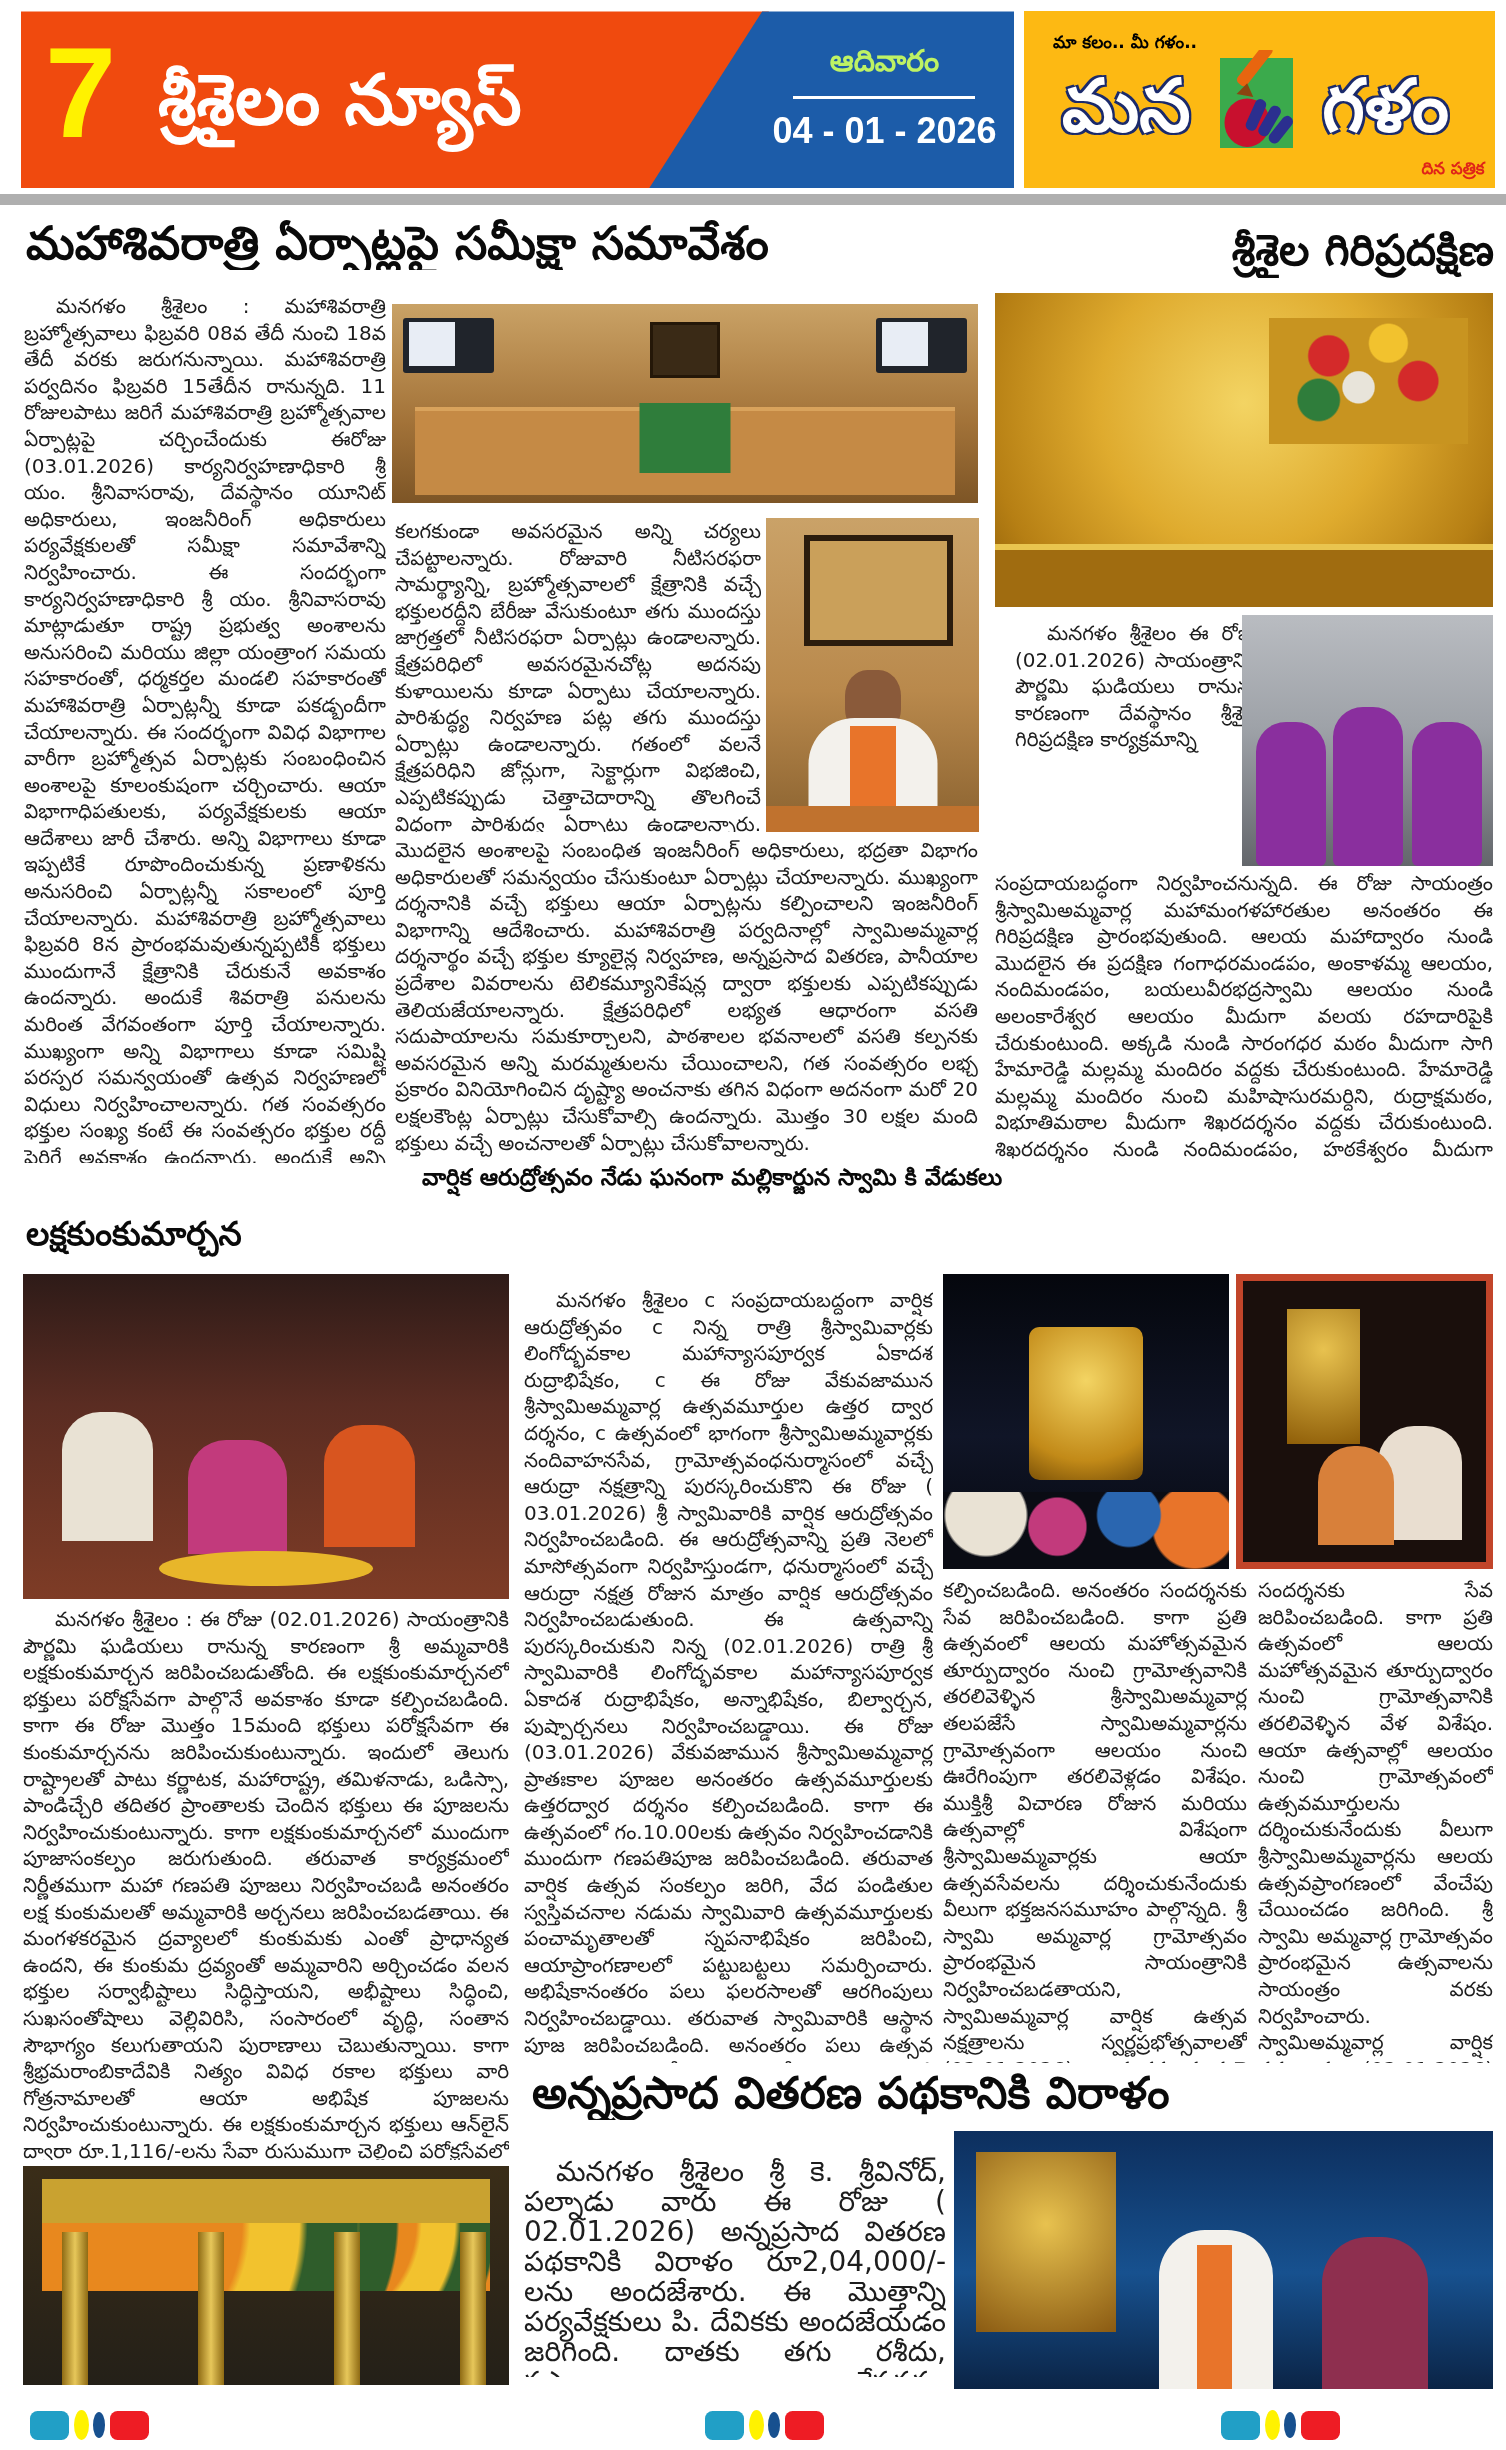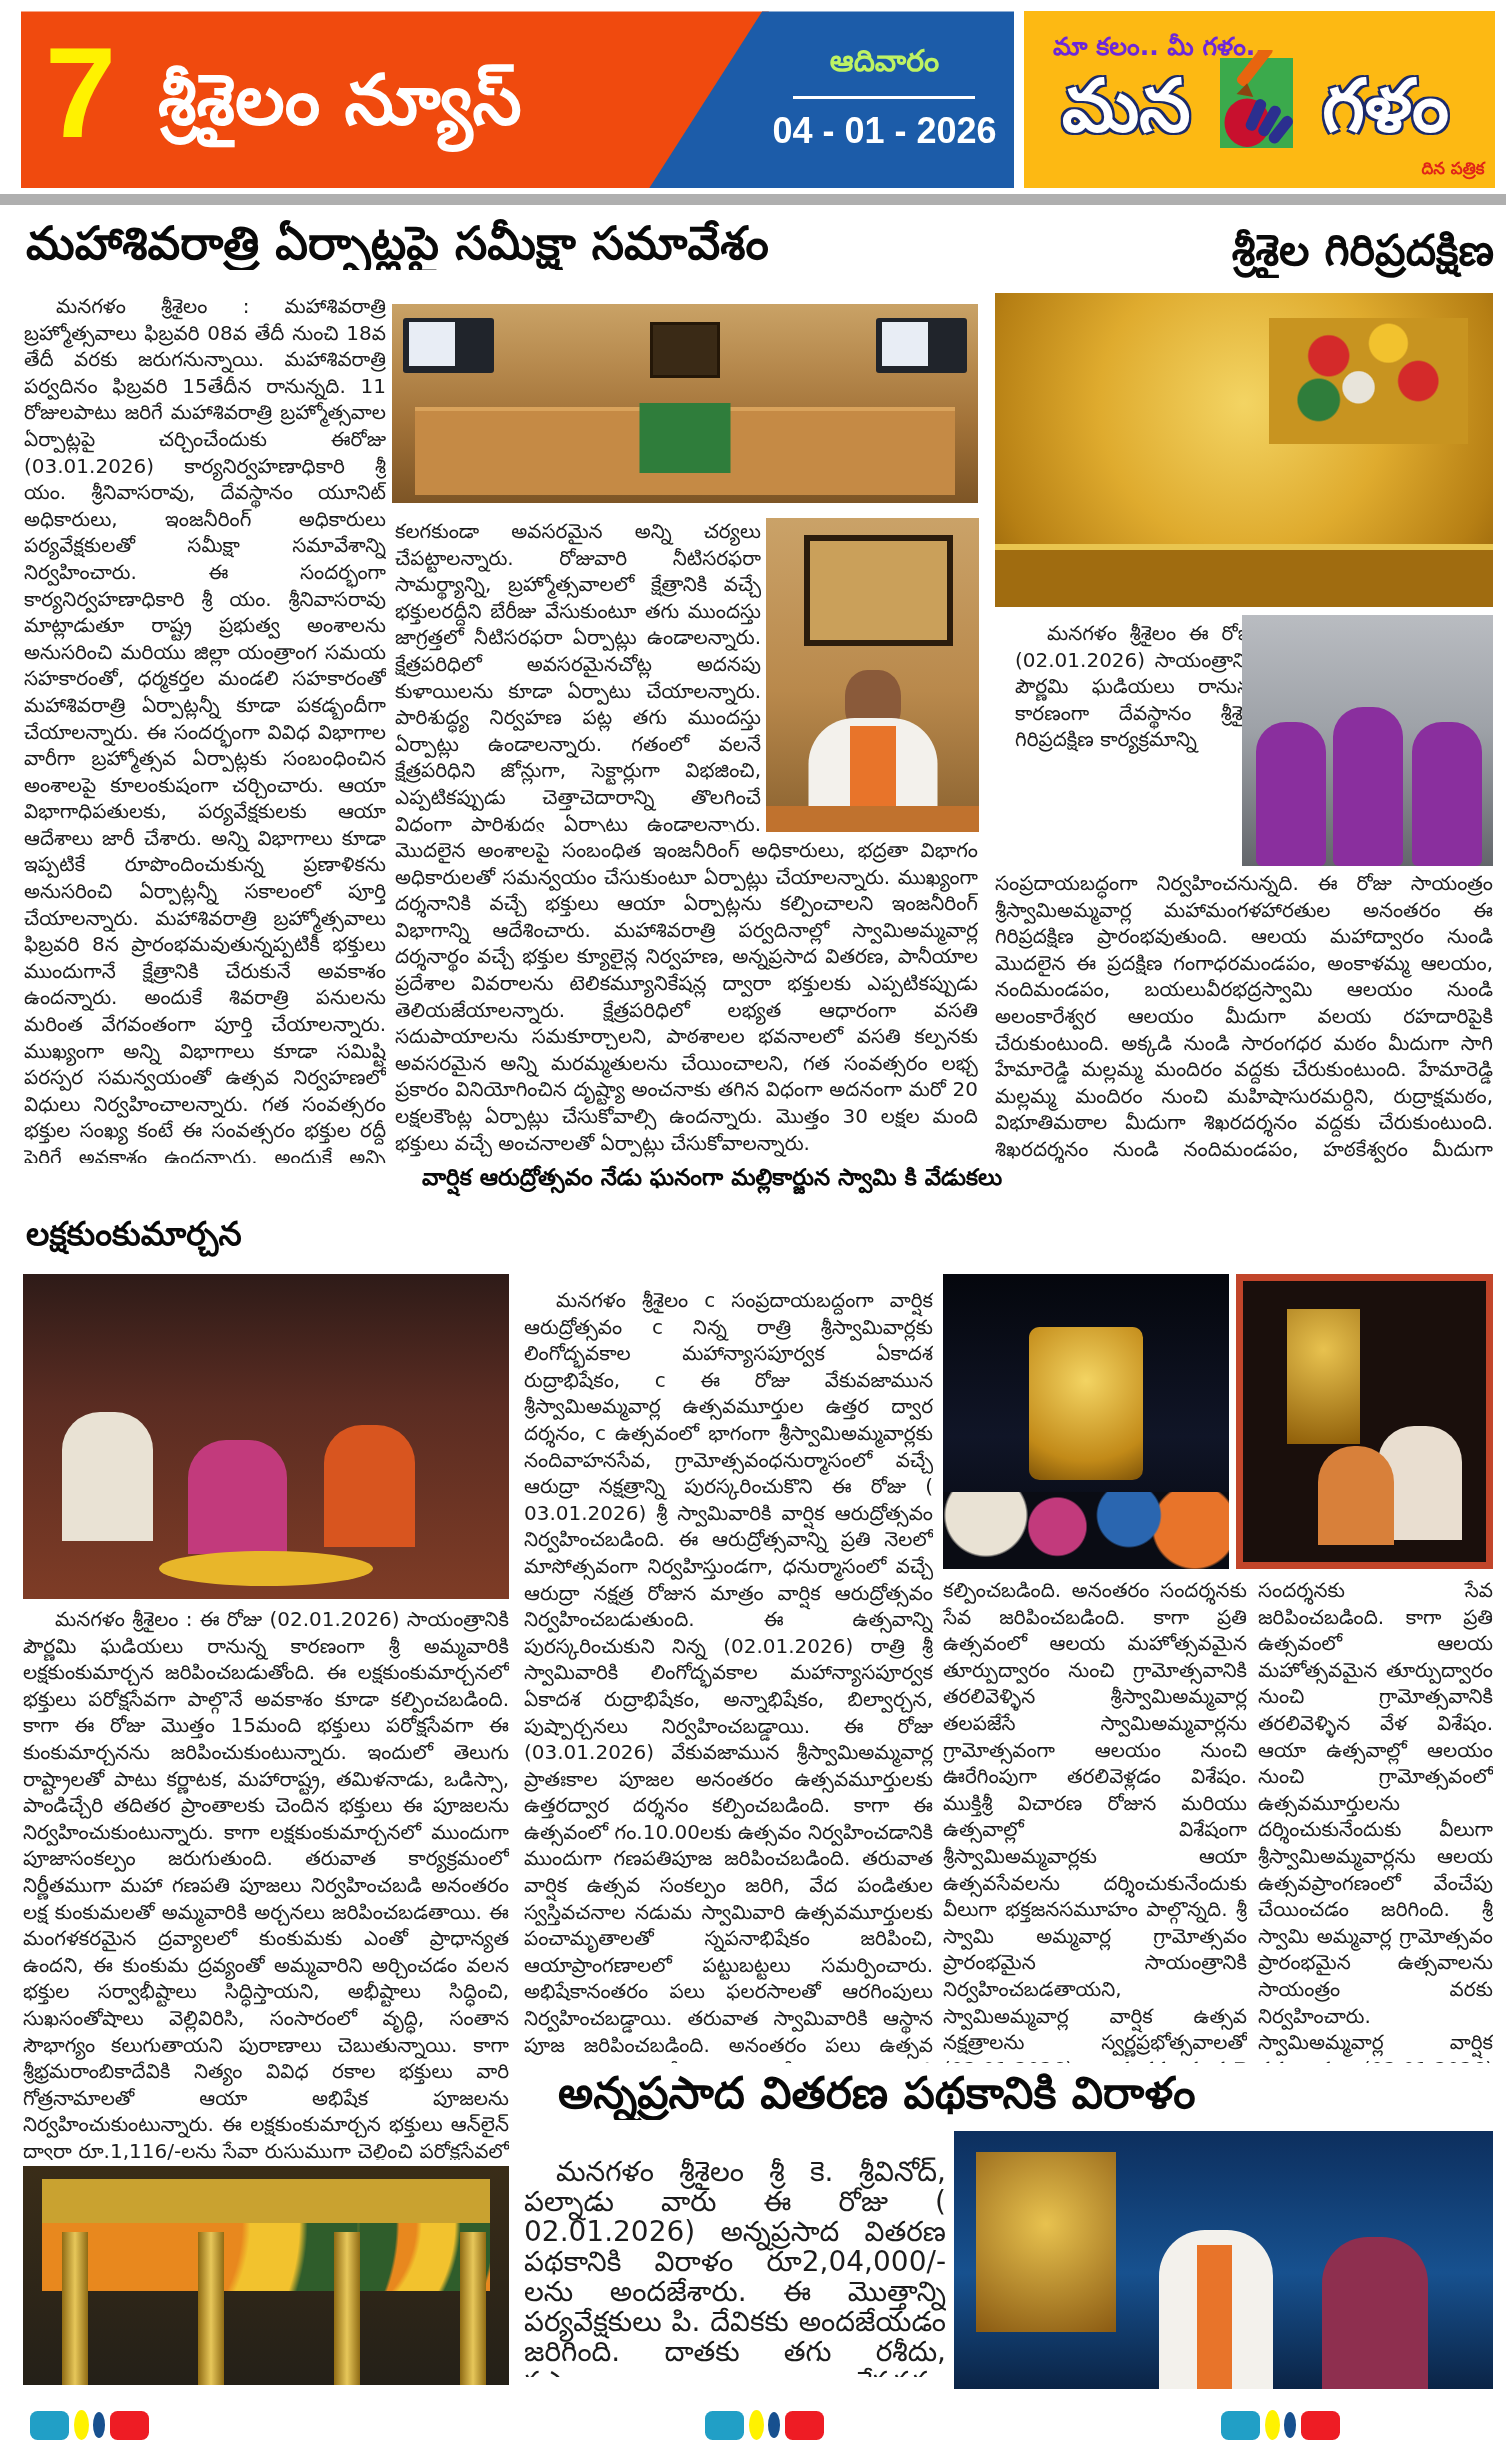--- a/index.html
+++ b/index.html
@@ -13,35 +13,35 @@
   .masthead{position:absolute;left:137px;top:36px;width:577px;color:#ffffff;font-size:70px;
     font-weight:bold;line-height:106px;white-space:nowrap;overflow:hidden;}
   .banner-blue{position:absolute;left:649px;top:11.4px;width:365px;height:177px;background:#1C5CA9;
     clip-path:polygon(31% 0,100% 0,100% 100%,0 100%);}
   .day-name{position:absolute;left:129px;top:32px;width:213px;text-align:center;color:#bef264;
     font-size:30px;font-weight:bold;}
   .blue-rule{position:absolute;left:144px;top:85px;width:182px;height:3px;background:#ffffff;}
   .date-text{position:absolute;left:114px;top:99px;width:243px;text-align:center;color:#ffffff;
     font-size:36px;font-weight:bold;font-family:"Liberation Sans",sans-serif;}
   .logo-box{position:absolute;left:1024px;top:11.4px;width:471px;height:177px;background:#FDB913;overflow:hidden;}
-  .logo-tagline{position:absolute;left:29px;top:21px;color:#6d28d9;font-size:25px;font-weight:bold;}
+  .logo-tagline{position:absolute;left:29px;top:21px;color:#000000;font-size:17px;font-weight:bold;}
   .logo-name{position:absolute;top:52px;color:#ffffff;font-size:73px;font-weight:bold;
     text-shadow:2.3px 2.3px 0 #1B2A6B,-2.3px -2.3px 0 #1B2A6B,2.3px -2.3px 0 #1B2A6B,-2.3px 2.3px 0 #1B2A6B;}
   .logo-name.left{left:38px;} .logo-name.right{right:46px;}
   .logo-green{position:absolute;left:196px;top:47px;width:73px;height:90px;background:#3BAA4C;}
   .logo-fist{position:absolute;left:179px;top:39px;width:99px;height:106px;}
   .logo-subtitle{position:absolute;right:10.6px;bottom:6px;color:#E02418;font-size:16.7px;font-weight:bold;}
   .divider-gray{position:absolute;left:0;top:194px;width:1507px;height:10.6px;background:#AFAFAF;}
   
   .headline{position:absolute;color:#0a0a0a;font-weight:bold;overflow:hidden;}
   .hl-main{left:26px;top:217px;width:942px;height:53px;font-size:46px;line-height:52px;white-space:nowrap;}
   .hl-giri{left:996px;top:225px;width:498px;height:53px;font-size:43px;line-height:50px;text-align:right;white-space:nowrap;}
   .hl-laksha{left:26px;top:1211px;width:365px;height:47px;font-size:33px;line-height:46px;white-space:nowrap;}
   .hl-arudra{left:422px;top:1154px;width:1040px;height:47px;font-size:23px;line-height:46px;white-space:nowrap;}
-  .hl-donation{left:532px;top:2067px;width:911px;height:53px;font-size:44px;line-height:52px;white-space:nowrap;margin-left:26px;}
+  .hl-donation{left:532px;top:2067px;width:911px;height:53px;font-size:44px;line-height:52px;white-space:nowrap;}
   
   .body-text{position:absolute;font-size:20px;line-height:26.6px;text-align:justify;color:#1d1d1d;
     overflow:hidden;text-indent:32px;word-break:break-word;}
   
   .photo{position:absolute;overflow:hidden;}
   .ph-conference{background:linear-gradient(180deg,#c9a266 0%,#b78a4e 30%,#a27238 60%,#7d5526 100%);}
   .ph-conference .screen{position:absolute;top:13.7px;width:91px;height:55px;background:#20242b;border-radius:3px;}
   .ph-conference .screen i{position:absolute;left:6px;top:4.6px;width:46px;height:44px;background:#e8edf5;display:block;}
   .ph-conference .frame{position:absolute;left:50%;top:18px;width:64px;height:50px;transform:translateX(-50%);
      background:#3a2a16;border:3.8px solid #241708;}

